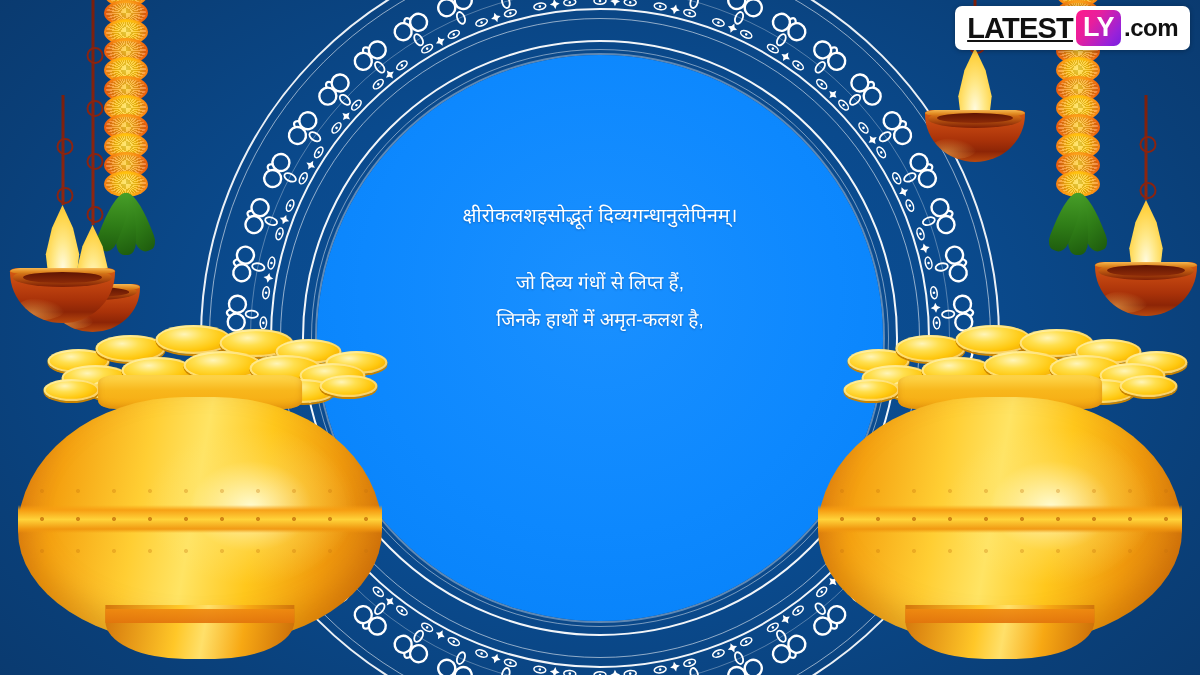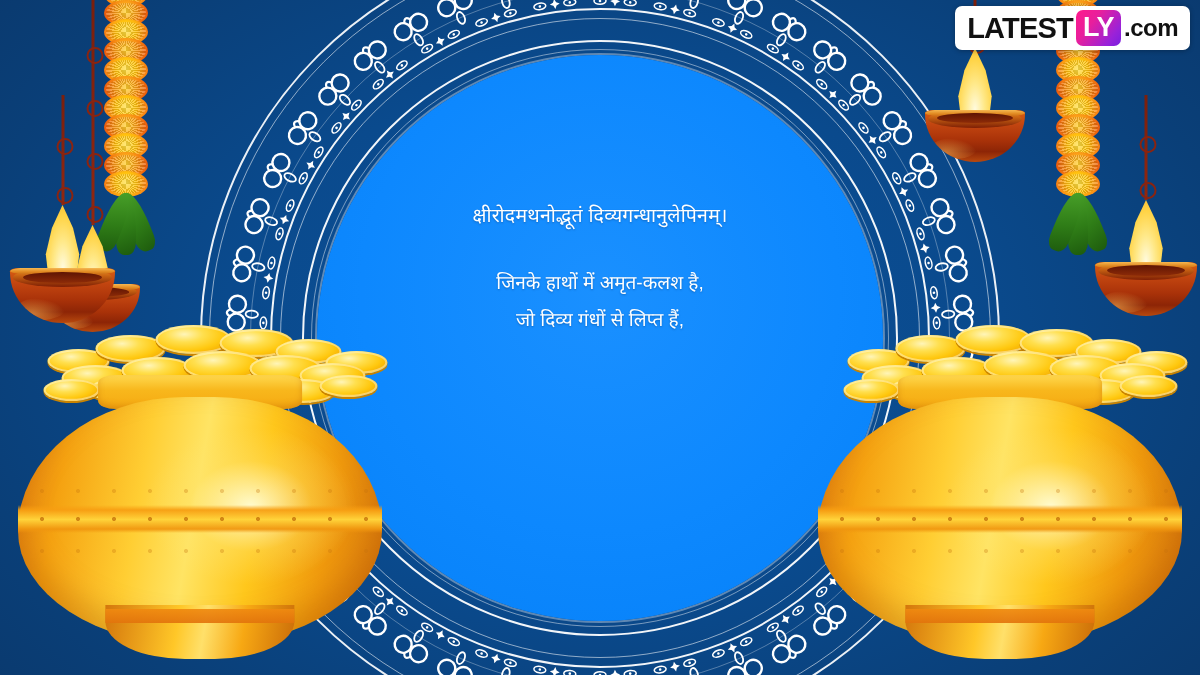--- a/index.html
+++ b/index.html
@@ -98,21 +98,21 @@
      width:560px;text-align:center;}
   .shloka{color:#ffffff;font-size:19.5px;line-height:38px;letter-spacing:.2px;
      text-shadow:0 1px 2px rgba(0,40,90,.35);}
   .meaning{margin-top:30px;color:#ffffff;font-size:19px;line-height:37px;
      text-shadow:0 1px 2px rgba(0,40,90,.35);}
   .label{color:#ffd23f;}
   
   .logo{position:absolute;right:10px;top:6px;height:44px;padding:0 12px;
      background:#ffffff;border-radius:7px;display:flex;align-items:center;gap:1px;
      box-shadow:0 1px 5px rgba(0,0,0,.28);}
-  .logo .w1{font-weight:700;font-size:29px;color:#111;letter-spacing:-.8px;}
+  .logo .w1{font-weight:700;font-size:29px;color:#111;letter-spacing:-.8px;text-decoration:underline;}
   .logo .ly{font-weight:700;font-size:27px;color:#fff;letter-spacing:-.5px;
      background:linear-gradient(128deg,#ff1a8c 0%,#e81f9c 35%,#9a22d8 78%,#7a1fe0 100%);
      border-radius:7px;padding:2px 7px 3px;margin:0 2px;}
   .logo .dot{font-weight:700;font-size:24px;color:#111;letter-spacing:-.5px;}
 </style>
 </head>
 <body>
 
 <div id="stage">
 
@@ -294,25 +294,25 @@
     <div class="ring r-band"></div>
     <div class="ring r-mid1"></div>
     <div class="ring r-mid2"></div>
     <div class="ring r-inner1"></div>
     <div class="ring r-inner2"></div>
     <div class="disc"></div>
   </div>
 
   <div class="textblock">
     <div class="shloka">
-      <div>क्षीरोदमथनोद्भूतं दिव्यगन्धानुलेपिनम्।</div>
+      <div>क्षीरोकलशहसोद्भूतं दिव्यगन्धानुलेपिनम्।</div>
     </div>
     <div class="meaning">
+      <div>जो दिव्य गंधों से लिप्त हैं,</div>
       <div>जिनके हाथों में अमृत-कलश है,</div>
-      <div>जो दिव्य गंधों से लिप्त हैं,</div>
     </div>
   </div>
 
   <div class="garland g-left">
       <div class="flower f-a"></div>
       <div class="flower f-b"></div>
       <div class="flower f-a"></div>
       <div class="flower f-b"></div>
       <div class="flower f-a"></div>
       <div class="flower f-b"></div>

